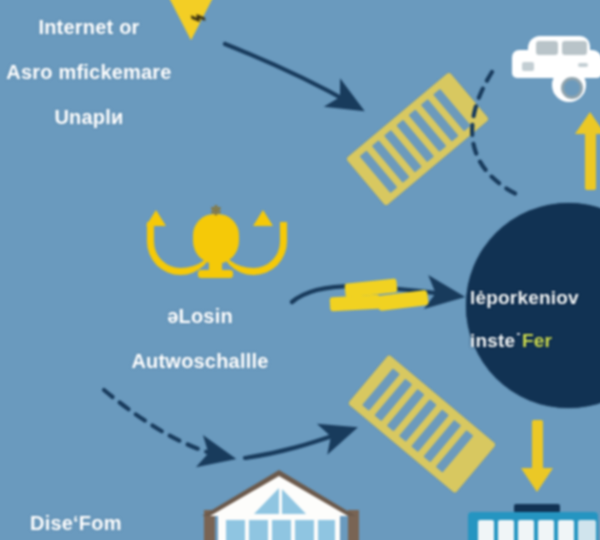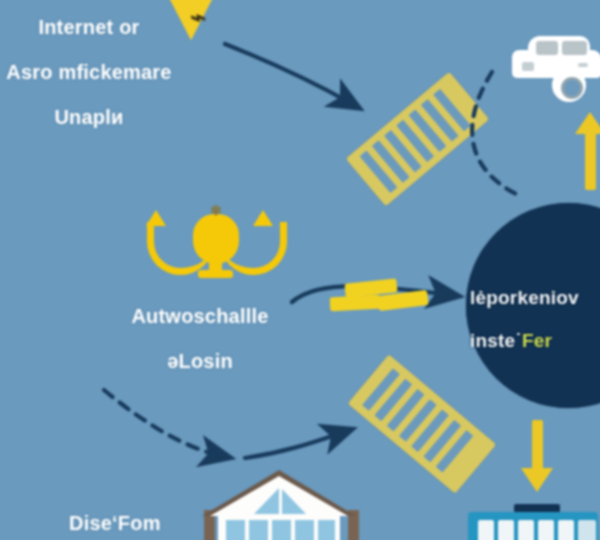--- a/index.html
+++ b/index.html
@@ -36,21 +36,21 @@
   #tTopLeft .l3{font-size:20px;}
 
   
   #tMiddle{
     left:105px;top:283px;width:190px;
     font-size:20px;
   }
   
   #tBottomLeft{
     left:30px;top:512px;width:160px;
-    font-size:20px;text-align:left;margin-left:39px;
+    font-size:20px;text-align:left;
   }
   
   #tCircle{
     left:470px;top:266px;width:150px;
     font-size:19px;text-align:left;color:#f2f6f8;
     text-shadow:0 0 3px rgba(10,30,55,.8);
   }
   #tCircle .accent{color:#cddc4a;}
 
   
@@ -340,22 +340,22 @@
         <div class="yhead"></div>
   </div>
 
   <div id="tTopLeft" class="txt">
     <div class="l1">Internet or</div>
     <div class="l2">Asro mfickemare</div>
     <div class="l3">Unaplи</div>
   </div>
 
   <div id="tMiddle" class="txt">
+    <div>ǝLosin</div>
     <div>Autwoschallle</div>
-    <div>ǝLosin</div>
   </div>
 
   <div id="tBottomLeft" class="txt">Dise‘Fom</div>
 
   <div id="tCircle" class="txt">
     <div>lėporkeniov</div>
     <div><span>inste˙</span><span class="accent">Fer</span></div>
   </div>
 
  </div>

